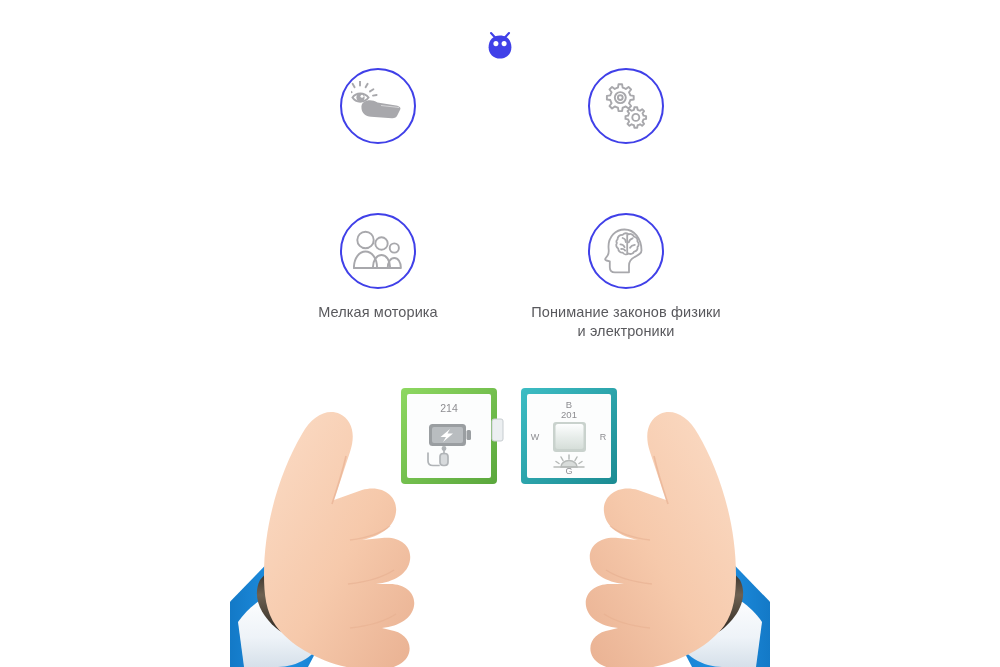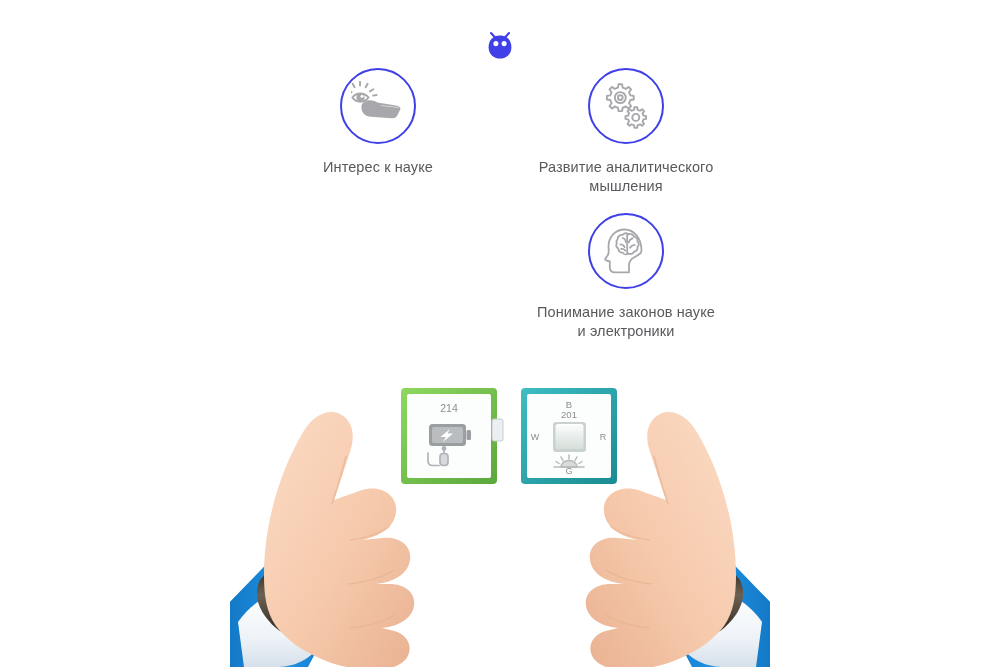--- a/index.html
+++ b/index.html
@@ -111,21 +111,20 @@
         </g>
         <path d="M1.5 16.5 C5 11 13.5 11 17.5 16.5 C13.5 22 5 22 1.5 16.5 Z" fill="none" stroke="#a8a8ac" stroke-width="2"></path>
         <circle cx="9.5" cy="16.6" r="4.1" fill="#a8a8ac"></circle>
         <circle cx="11" cy="15.2" r="1.5" fill="#ffffff"></circle>
         <path d="M13 21 C17 18.5 22 19 26.5 21.5 L45 24.5 C49 25.3 50 26.8 49.2 28.6 L46.5 34
                  C45.5 36.3 43.5 37.4 40.8 37.2 L20 35.8 C14.5 35.4 11 32 10.5 27.5
                  C10.1 24 11 22.2 13 21 Z" fill="#a8a8ac"></path>
         <path d="M30 24.5 L48 26.5" stroke="#ffffff" stroke-width="1" opacity="0.5"></path>
       </svg>
     </div>
-    <div class="benefit-label">Интерес к науке</div>
   </div>
 
   <div class="benefit-card col-right row-top">
     <div class="benefit-icon-circle">
       <svg width="48" height="46" viewBox="0 0 48 46">
         <g fill="none" stroke="#a8a8ac" stroke-width="1.9" stroke-linejoin="round">
           <path d="M16.5 1.3 l3.6 0 0.55 3.4 a12.6 12.6 0 0 1 3.15 1.31 l2.75-2.1 2.55 2.55 -2.1 2.75
                    a12.6 12.6 0 0 1 1.31 3.15 l3.4 0.55 0 3.6 -3.4 0.55 a12.6 12.6 0 0 1 -1.31 3.15
                    l2.1 2.75 -2.55 2.55 -2.75-2.1 a12.6 12.6 0 0 1 -3.15 1.31 l-0.55 3.4 -3.6 0
                    -0.55-3.4 a12.6 12.6 0 0 1 -3.15-1.31 l-2.75 2.1 -2.55-2.55 2.1-2.75
@@ -136,24 +135,37 @@
           <path d="M32.4 24.2 l2.8 0 0.45 2.6 a9.6 9.6 0 0 1 2.4 1 l2.1-1.6 1.95 1.95 -1.6 2.1
                    a9.6 9.6 0 0 1 1 2.4 l2.6 0.45 0 2.8 -2.6 0.45 a9.6 9.6 0 0 1 -1 2.4
                    l1.6 2.1 -1.95 1.95 -2.1-1.6 a9.6 9.6 0 0 1 -2.4 1 l-0.45 2.6 -2.8 0
                    -0.45-2.6 a9.6 9.6 0 0 1 -2.4-1 l-2.1 1.6 -1.95-1.95 1.6-2.1
                    a9.6 9.6 0 0 1 -1-2.4 l-2.6-0.45 0-2.8 2.6-0.45 a9.6 9.6 0 0 1 1-2.4
                    l-1.6-2.1 1.95-1.95 2.1 1.6 a9.6 9.6 0 0 1 2.4-1 Z"></path>
           <circle cx="33.8" cy="34.4" r="3.5"></circle>
         </g>
       </svg>
     </div>
-    <div class="benefit-label">Развитие аналитического
-мышления</div>
   </div>
 
+  <div class="benefit-card col-left row-bottom">
+    <div class="benefit-icon-circle">
+      <svg width="50" height="42" viewBox="0 0 50 42">
+        <g fill="none" stroke="#a8a8ac" stroke-width="1.9" stroke-linejoin="round" stroke-linecap="round">
+          <circle cx="12.5" cy="10" r="8.2"></circle>
+          <path d="M0.9 38 C0.9 28.2 6.1 21.5 12.5 21.5 C18.9 21.5 24.1 28.2 24.1 38 Z"></path>
+          <circle cx="28.5" cy="13.5" r="6.2"></circle>
+          <path d="M19.8 38 C19.8 30.3 23.7 25 28.5 25 C33.3 25 37.2 30.3 37.2 38 Z"></path>
+          <circle cx="41.3" cy="18" r="4.6"></circle>
+          <path d="M34.7 38 C34.7 32.2 37.6 28 41.3 28 C45 28 47.9 32.2 47.9 38 Z"></path>
+        </g>
+      </svg>
+    </div>
+    <div class="benefit-label">Мелкая моторика</div>
+  </div>
 
   <div class="benefit-card col-right row-bottom">
     <div class="benefit-icon-circle">
       <svg width="44" height="48" viewBox="0 0 44 48">
         <g fill="none" stroke="#a8a8ac" stroke-width="1.8" stroke-linejoin="round" stroke-linecap="round">
           <path d="M37.5 23.5 C37.5 11.8 30.4 2.5 20.5 2.5 C11.4 2.5 4.5 10 4.5 19.5
                    C4.5 23.5 5.6 25.6 3.6 28.4 L1.6 31.2 C0.8 32.3 1.2 33.2 2.5 33.5
                    L5.8 34.3 L5.8 40.2 C5.8 43.4 7.6 45.3 11 45.3 L25 45.3 L25 38.5
                    C25 34.4 27.2 31.8 30.6 30 C34.6 27.9 37.5 26.6 37.5 23.5 Z"></path>
           <path d="M13.5 12.5 C13.5 9.6 15.8 7.6 18.6 7.8 C20.2 6.2 22.8 6 24.6 7.3
@@ -164,21 +176,21 @@
                    C12 14.9 12.3 13.2 13.5 12.5 Z"></path>
           <path d="M23.2 8 L23.2 26.6"></path>
           <path d="M18.6 11 C20.6 11.5 21.8 13 21.8 15"></path>
           <path d="M28.6 11.3 C26.6 12 25.2 13.5 24.8 15.4"></path>
           <path d="M16.4 17.3 C18.3 17.3 20 18.4 20.6 20.2"></path>
           <path d="M30.8 17.8 C28.8 18 27 19 26 20.8"></path>
           <path d="M17.2 22 C18.8 21.7 20.3 22.4 21.2 23.6"></path>
         </g>
       </svg>
     </div>
-    <div class="benefit-label">Понимание законов науке
+    <div class="benefit-label">Понимание законов физики
 и электроники</div>
   </div>
 </div>
 
 <div id="hero-illustration">
   <svg width="540" height="297" viewBox="0 0 540 297">
     <defs>
       <linearGradient id="skinL" x1="0" y1="0" x2="1" y2="1">
         <stop offset="0%" stop-color="#fbdcc6"></stop>
         <stop offset="55%" stop-color="#f6c9ab"></stop>

